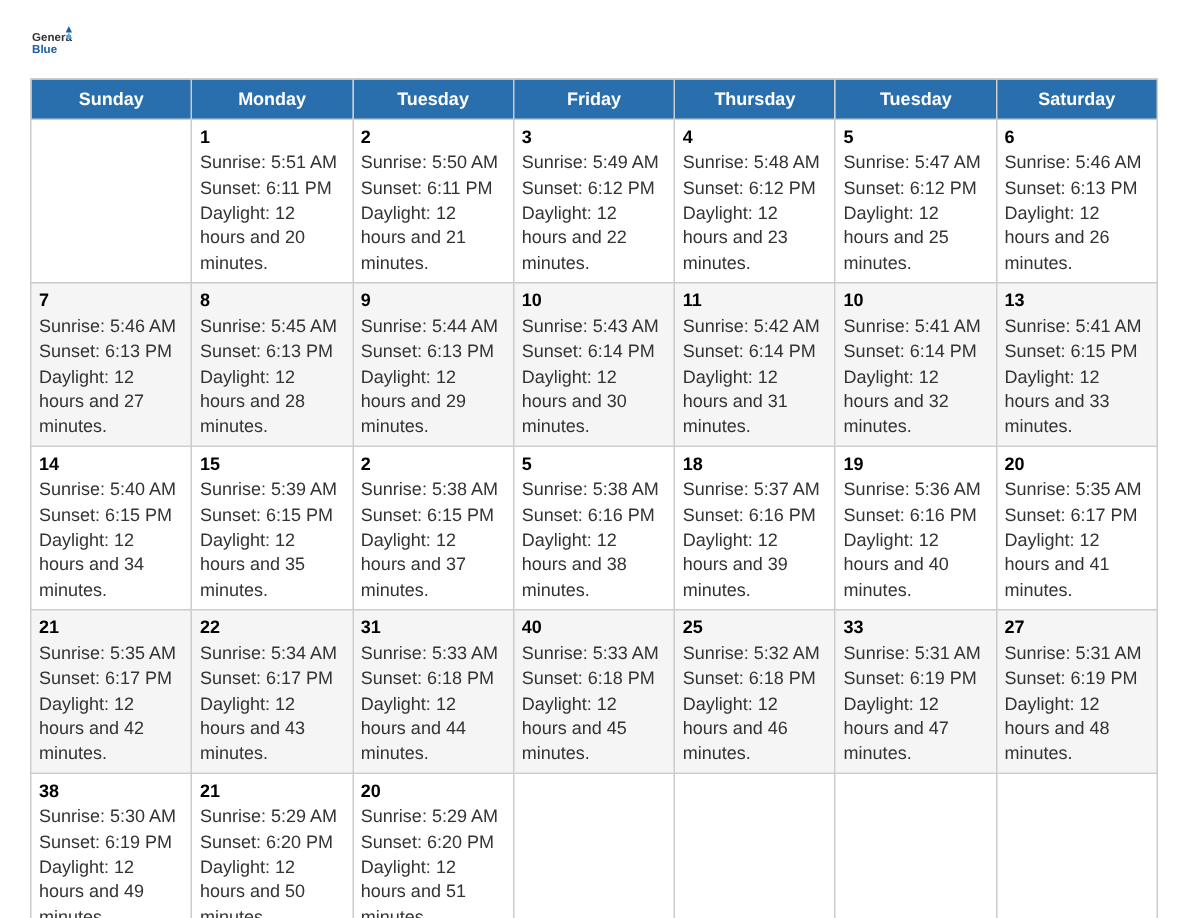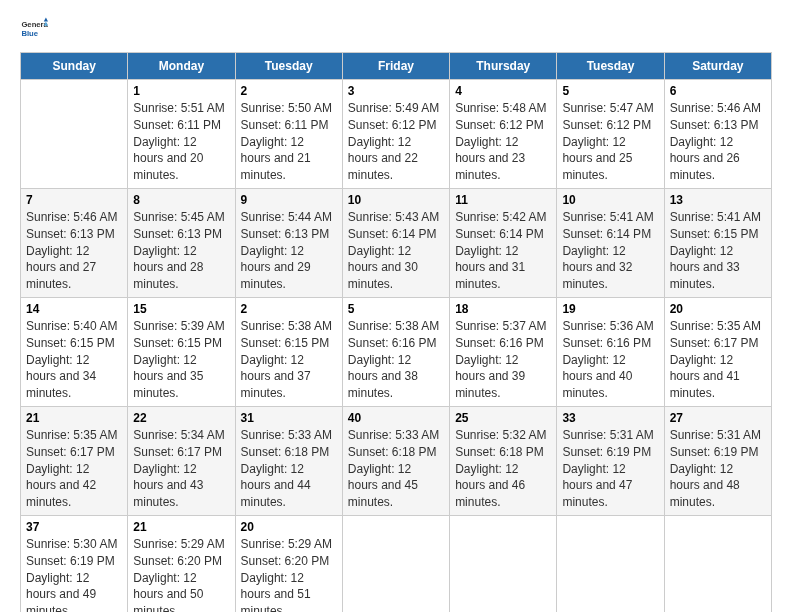--- a/index.html
+++ b/index.html
@@ -221,21 +221,21 @@
           <span class="day-num">33</span>
           <div class="cell-content">Sunrise: 5:31 AM<br>Sunset: 6:19 PM<br>Daylight: 12 hours and 47 minutes.</div>
         </td>
         <td>
           <span class="day-num">27</span>
           <div class="cell-content">Sunrise: 5:31 AM<br>Sunset: 6:19 PM<br>Daylight: 12 hours and 48 minutes.</div>
         </td>
       </tr>
       <tr>
         <td>
-          <span class="day-num">37</span>
+          <span class="day-num">38</span>
           <div class="cell-content">Sunrise: 5:30 AM<br>Sunset: 6:19 PM<br>Daylight: 12 hours and 49 minutes.</div>
         </td>
         <td>
           <span class="day-num">21</span>
           <div class="cell-content">Sunrise: 5:29 AM<br>Sunset: 6:20 PM<br>Daylight: 12 hours and 50 minutes.</div>
         </td>
         <td>
           <span class="day-num">20</span>
           <div class="cell-content">Sunrise: 5:29 AM<br>Sunset: 6:20 PM<br>Daylight: 12 hours and 51 minutes.</div>
         </td>

